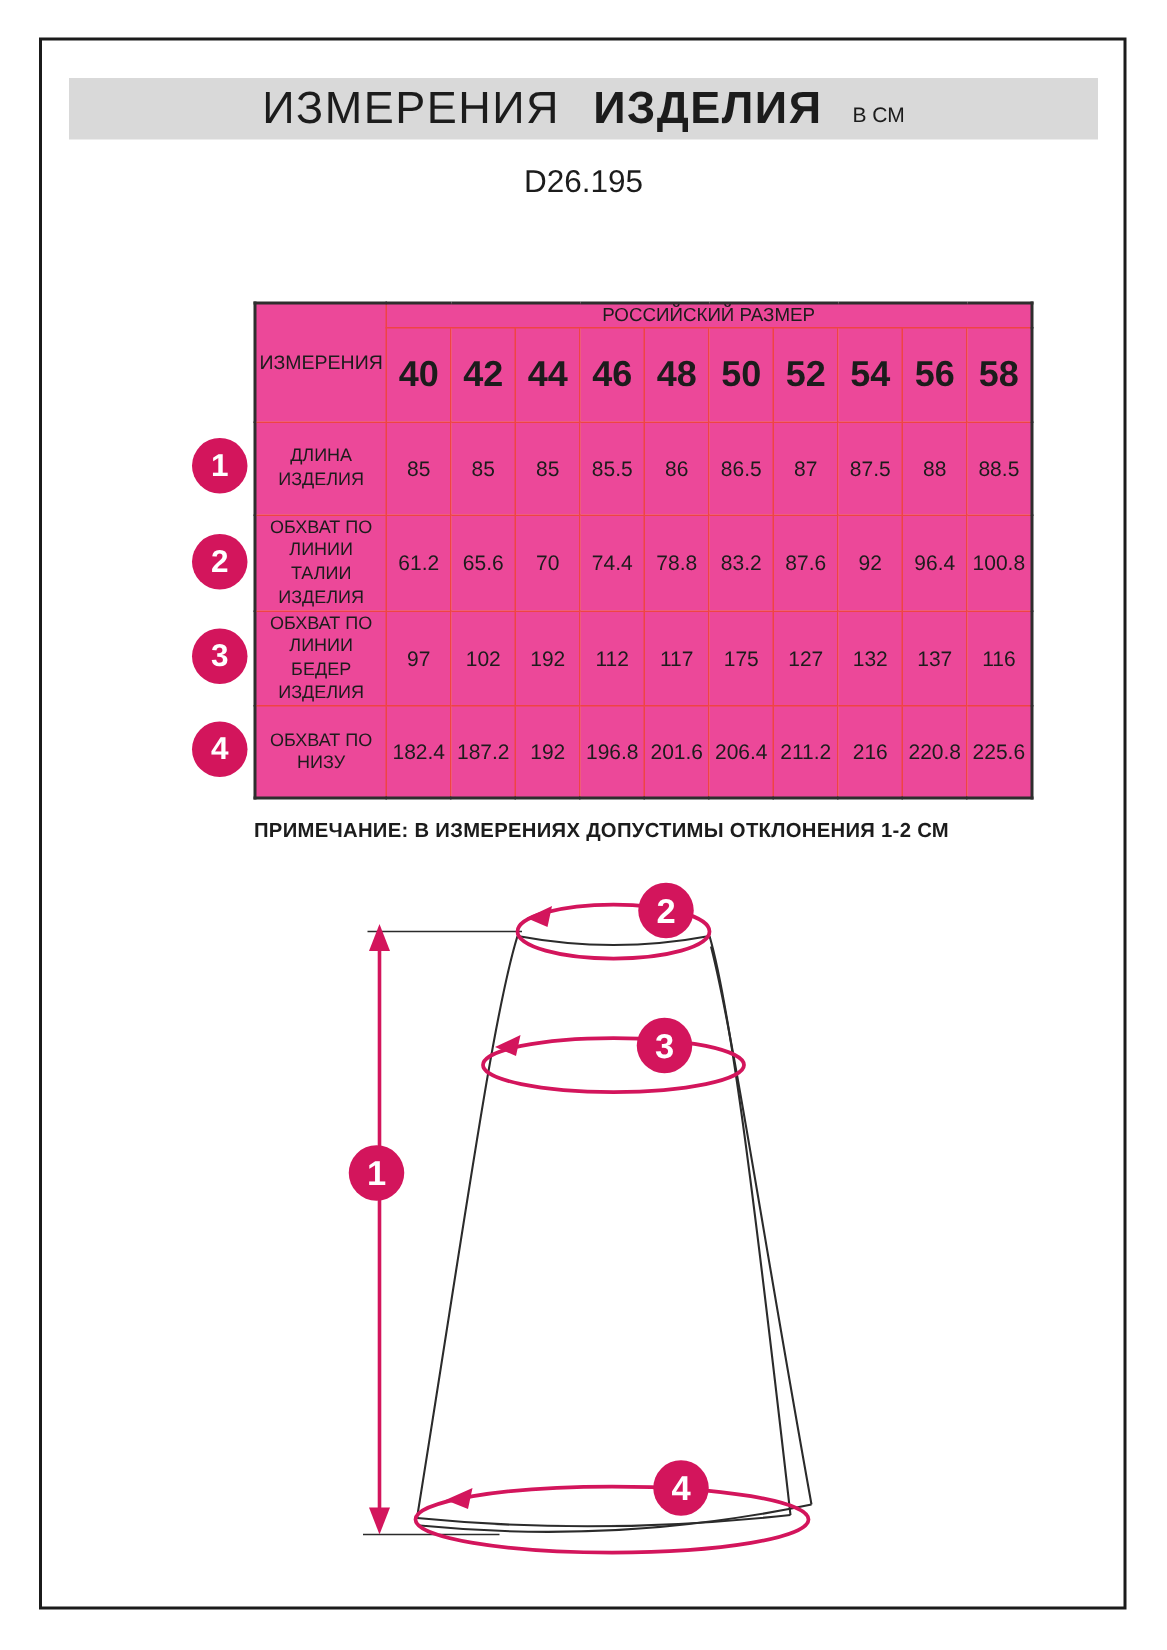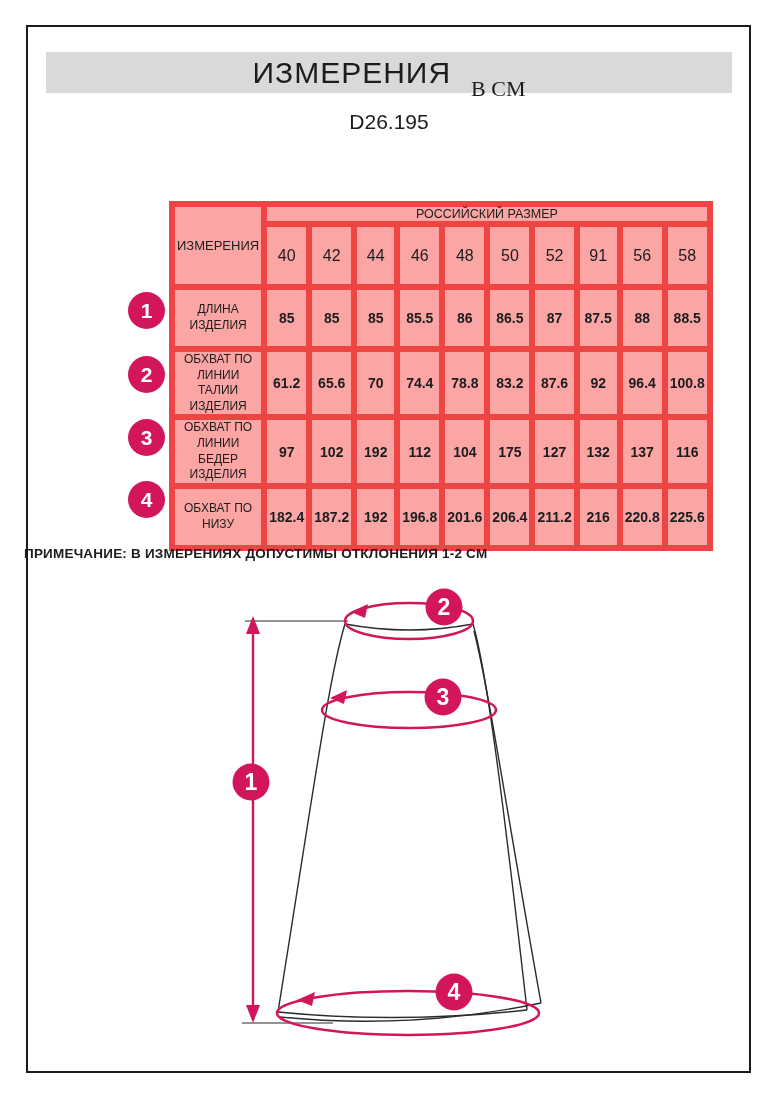--- a/index.html
+++ b/index.html
@@ -13,70 +13,71 @@
   .page-frame {
     position:absolute; left:26px; top:25px; width:725px; height:1048px;
     border:2px solid #1b1b1b; background:#fff;
   }
   .title-bar {
     position:absolute; left:46px; top:52px; width:686px; height:41px;
     background:#d9d9d9; display:flex; align-items:center; justify-content:center;
   }
   .title-main { font-size:30px; font-weight:400; letter-spacing:1px; }
   .title-bold { font-size:30px; font-weight:800; letter-spacing:1px; margin-left:22px; }
-  .title-unit { font-size:22px; font-weight:500; margin-left:20px; position:relative; top:16px;font-family:Liberation Serif, serif; }
+  .title-unit { font-size:14px; font-weight:500; margin-left:20px; position:relative; top:3px; }
   .product-code {
     position:absolute; left:0; top:110px; width:778px;
     text-align:center; font-size:21px; font-weight:400;
   }
   .subtitle {
     position:absolute; left:109px; top:143px; width:560px;
     text-align:center; font-size:15.5px; line-height:1.35; font-weight:400;
   }
   
   table.meas {
     position:absolute; left:169px; top:201px;
     border-collapse:collapse; table-layout:fixed;
     border:2px solid #2e2e2e;
   }
   table.meas th, table.meas td {
-    border:6px solid #ef4444; text-align:center; vertical-align:middle;
-    padding:0 2px; background:#fca5a5;
+    border:1px solid #ef4444; text-align:center; vertical-align:middle;
+    padding:0 2px; background:#ec4899;
   }
   td.vsep, th.vsep { border-left:2px solid #4d4d4d; }
   th.group-hdr { font-size:12.5px; font-weight:400; height:16px; }
   th.corner { font-size:13px; font-weight:400; }
-  th.size-hdr { font-size:16px; font-weight:400; height:63px; }
+  th.size-hdr { font-size:24px; font-weight:700; height:63px; }
   td.row-label { font-size:12px; font-weight:400; line-height:1.3;margin-left:20px; }
-  td.val { font-size:14px; font-weight:700; }
+  td.val { font-size:14px; font-weight:400; }
   tr.r1 td { height:62px; }
   tr.r2 td { height:64px; }
   tr.r3 td { height:62px; }
   tr.r4 td { height:62px; }
   .badge {
     position:absolute; width:37px; height:37px; border-radius:50%;
     display:flex; align-items:center; justify-content:center;
     color:#fff; font-size:21px; font-weight:800;
   }
   .note {
     position:absolute; left:0; top:546px; width:778px;
-    font-size:13.5px; font-weight:700; letter-spacing:.2px;padding-left:24px;
+    text-align:center; font-size:13.5px; font-weight:700; letter-spacing:.2px;padding-left:24px;
   }
   .diagram { position:absolute; left:225px; top:580px; }
   .svg-badge-num { font-size:23px; font-weight:800; fill:#ffffff;
     font-family:"Liberation Sans","DejaVu Sans",sans-serif; }
 </style>
 </head>
 <body>
 
 <div class="sheet">
   <div class="page-frame"></div>
 
   <div class="title-bar">
     <span class="title-main">ИЗМЕРЕНИЯ</span>
+    <span class="title-bold">ИЗДЕЛИЯ</span>
     <span class="title-unit">В СМ</span>
   </div>
 
   <div class="product-code">D26.195</div>
 
 
   <table class="meas">
     <colgroup>
       <col style="width:80px">
       <col style="width:43px">
@@ -96,21 +97,21 @@
       <th class="group-hdr" colspan="10">РОССИЙСКИЙ РАЗМЕР</th>
     </tr>
     <tr>
       <th class="size-hdr vsep">40</th>
       <th class="size-hdr vsep">42</th>
       <th class="size-hdr vsep">44</th>
       <th class="size-hdr vsep">46</th>
       <th class="size-hdr vsep">48</th>
       <th class="size-hdr vsep">50</th>
       <th class="size-hdr vsep">52</th>
-      <th class="size-hdr vsep">91</th>
+      <th class="size-hdr vsep">54</th>
       <th class="size-hdr vsep">56</th>
       <th class="size-hdr vsep">58</th>
     </tr>
     <tr class="r1">
       <td class="row-label">ДЛИНА ИЗДЕЛИЯ</td>
       <td class="val vsep">85</td>
       <td class="val vsep">85</td>
       <td class="val vsep">85</td>
       <td class="val vsep">85.5</td>
       <td class="val vsep">86</td>
@@ -132,21 +133,21 @@
       <td class="val vsep">92</td>
       <td class="val vsep">96.4</td>
       <td class="val vsep">100.8</td>
     </tr>
     <tr class="r3">
       <td class="row-label">ОБХВАТ ПО ЛИНИИ БЕДЕР ИЗДЕЛИЯ</td>
       <td class="val vsep">97</td>
       <td class="val vsep">102</td>
       <td class="val vsep">192</td>
       <td class="val vsep">112</td>
-      <td class="val vsep">104</td>
+      <td class="val vsep">117</td>
       <td class="val vsep">175</td>
       <td class="val vsep">127</td>
       <td class="val vsep">132</td>
       <td class="val vsep">137</td>
       <td class="val vsep">116</td>
     </tr>
     <tr class="r4">
       <td class="row-label">ОБХВАТ ПО НИЗУ</td>
       <td class="val vsep">182.4</td>
       <td class="val vsep">187.2</td>

